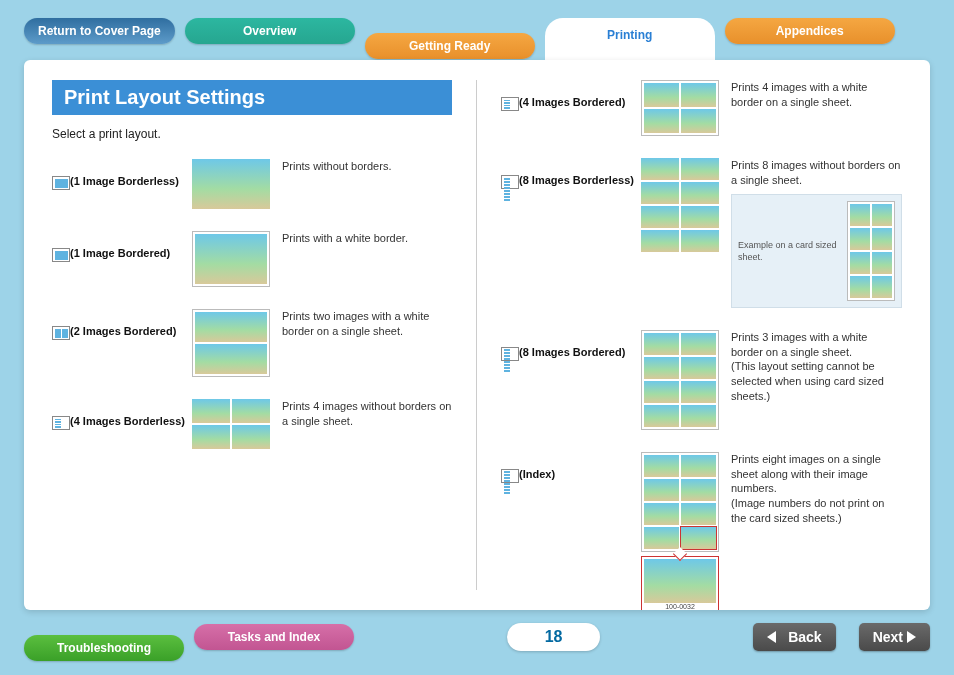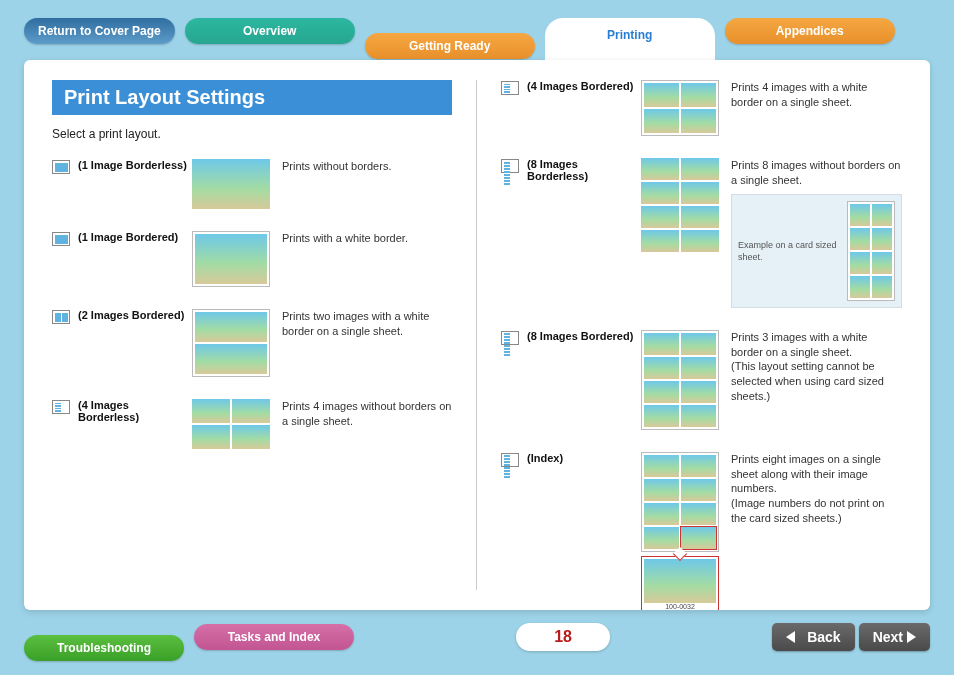--- a/index.html
+++ b/index.html
@@ -83,23 +83,24 @@
     display: flex;
     align-items: flex-start;
     margin-bottom: 22px;
     font-size: 11px;
   }
   .layout-label {
     width: 140px;
     font-weight: bold;
     display: flex;
     align-items: flex-start;
-    gap: 8px;
+    gap: 0;
     color:#111;
     flex-shrink:0;
+    margin-top:16px;
   }
   .layout-icon {
     width: 18px;
     height: 14px;
     border: 1px solid #888;
     display: inline-flex;
     flex-wrap: wrap;
     padding: 1px;
     background: #fff;
     flex-shrink:0;
@@ -179,21 +180,21 @@
     display: flex;
     align-items: center;
   }
   .btn-trouble { background: linear-gradient(#5bbf3f,#3aa028); min-width:160px;margin-top:23px;}
   .btn-tasks { background: linear-gradient(#d66fa8,#c25592); min-width:160px;}
   .page-num-pill {
     background: #fff;
     border-radius: 16px;
     padding: 5px 38px;
     font-weight: bold;
-    color: #b91c1c;
+    color: #0369a1;
     font-size: 16px;
     margin: 0 auto;
     box-shadow: 0 1px 3px rgba(0,0,0,0.2);
   }
   .nav-arrow {
     background: linear-gradient(#6a6a6a,#4a4a4a);
     color: #fff;
     font-weight: bold;
     font-size: 14px;
     padding: 6px 14px;
@@ -418,21 +419,21 @@
 (Image numbers do not print on the card sized sheets.)</div>
     </div>
 
   </div>
 </div>
 
 <div class="bottom-nav">
   <button class="pill-btn btn-trouble">Troubleshooting</button>
   <button class="pill-btn btn-tasks" style="margin-left:10px;">Tasks and Index</button>
   <div class="page-num-pill">18</div>
-  <button class="nav-arrow" style="margin-right:4px;gap:12px;">
+  <button class="nav-arrow" style="margin-right:23px;gap:12px;">
     <span class="arrow-tri arrow-left"></span>
     <span>Back</span>
   </button>
   <button class="nav-arrow">
     <span>Next</span>
     <span class="arrow-tri arrow-right"></span>
   </button>
 </div>
 
 </body></html>

